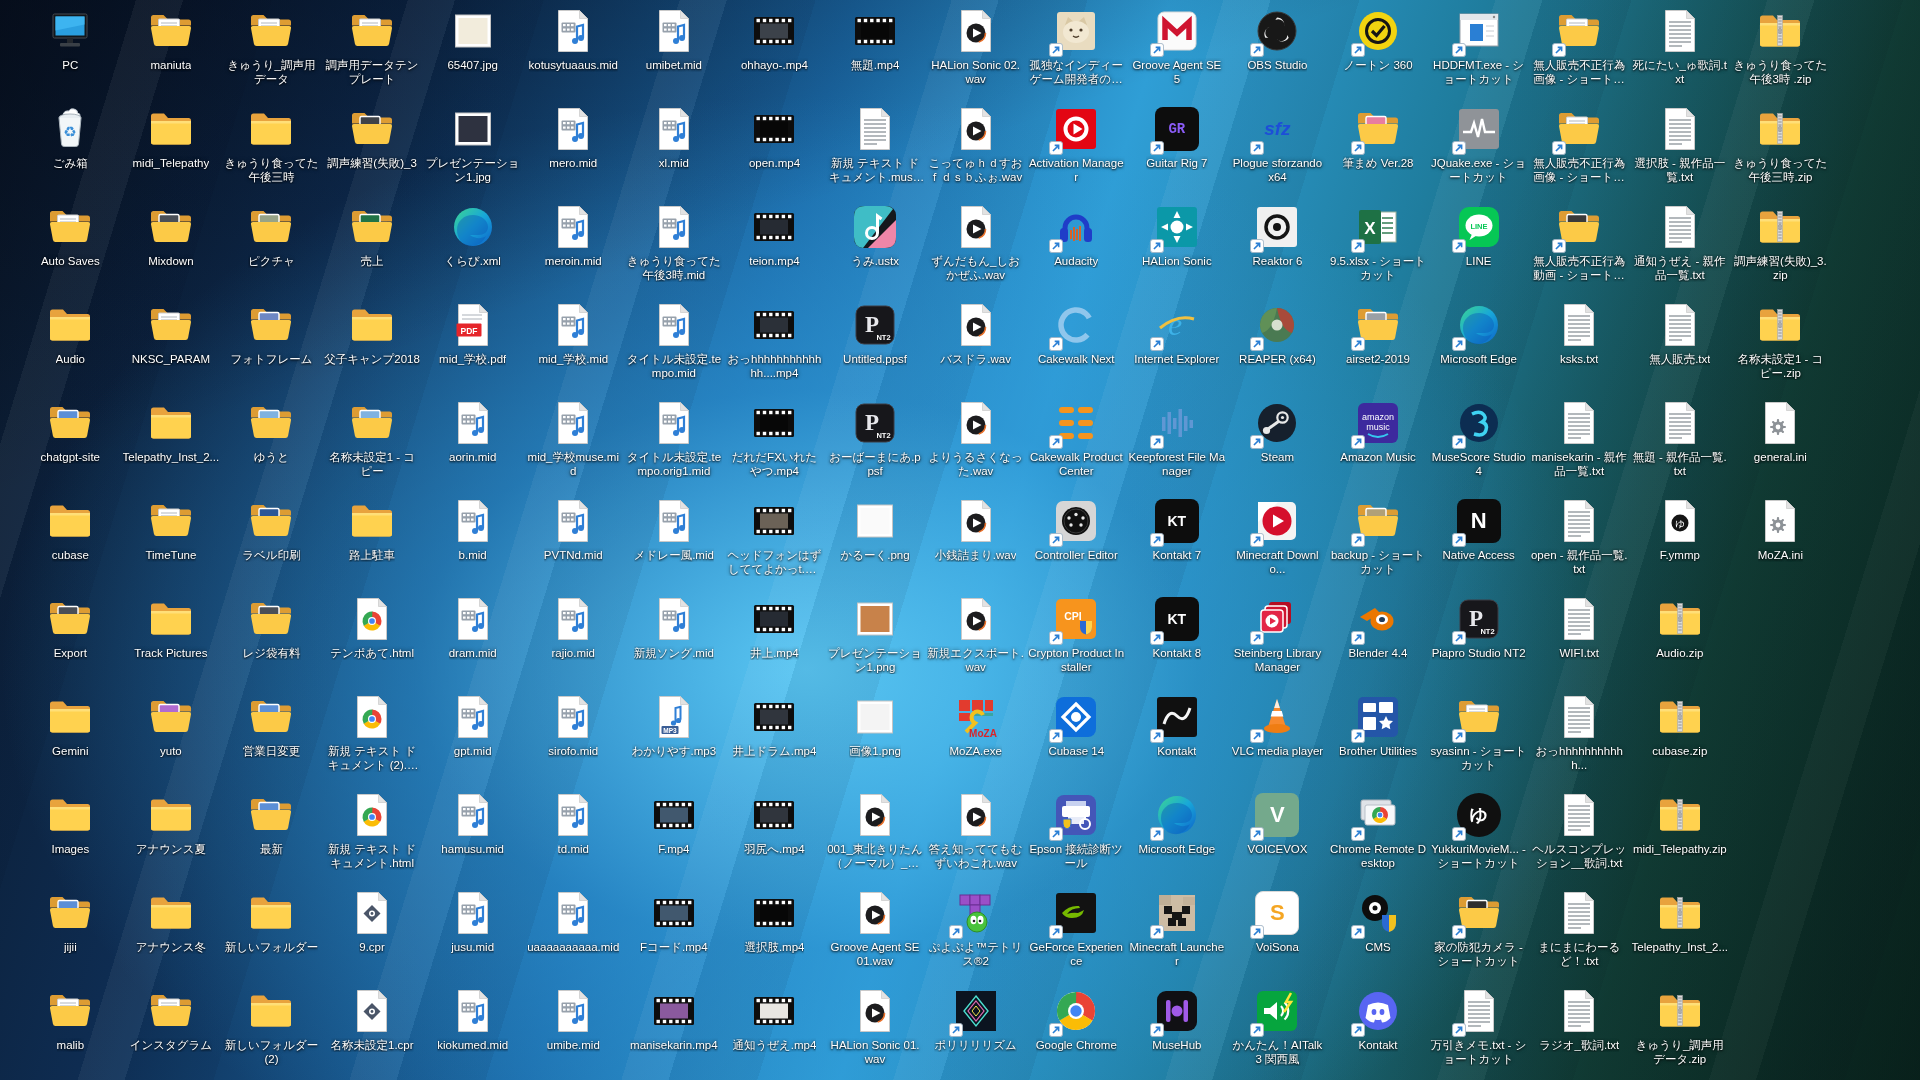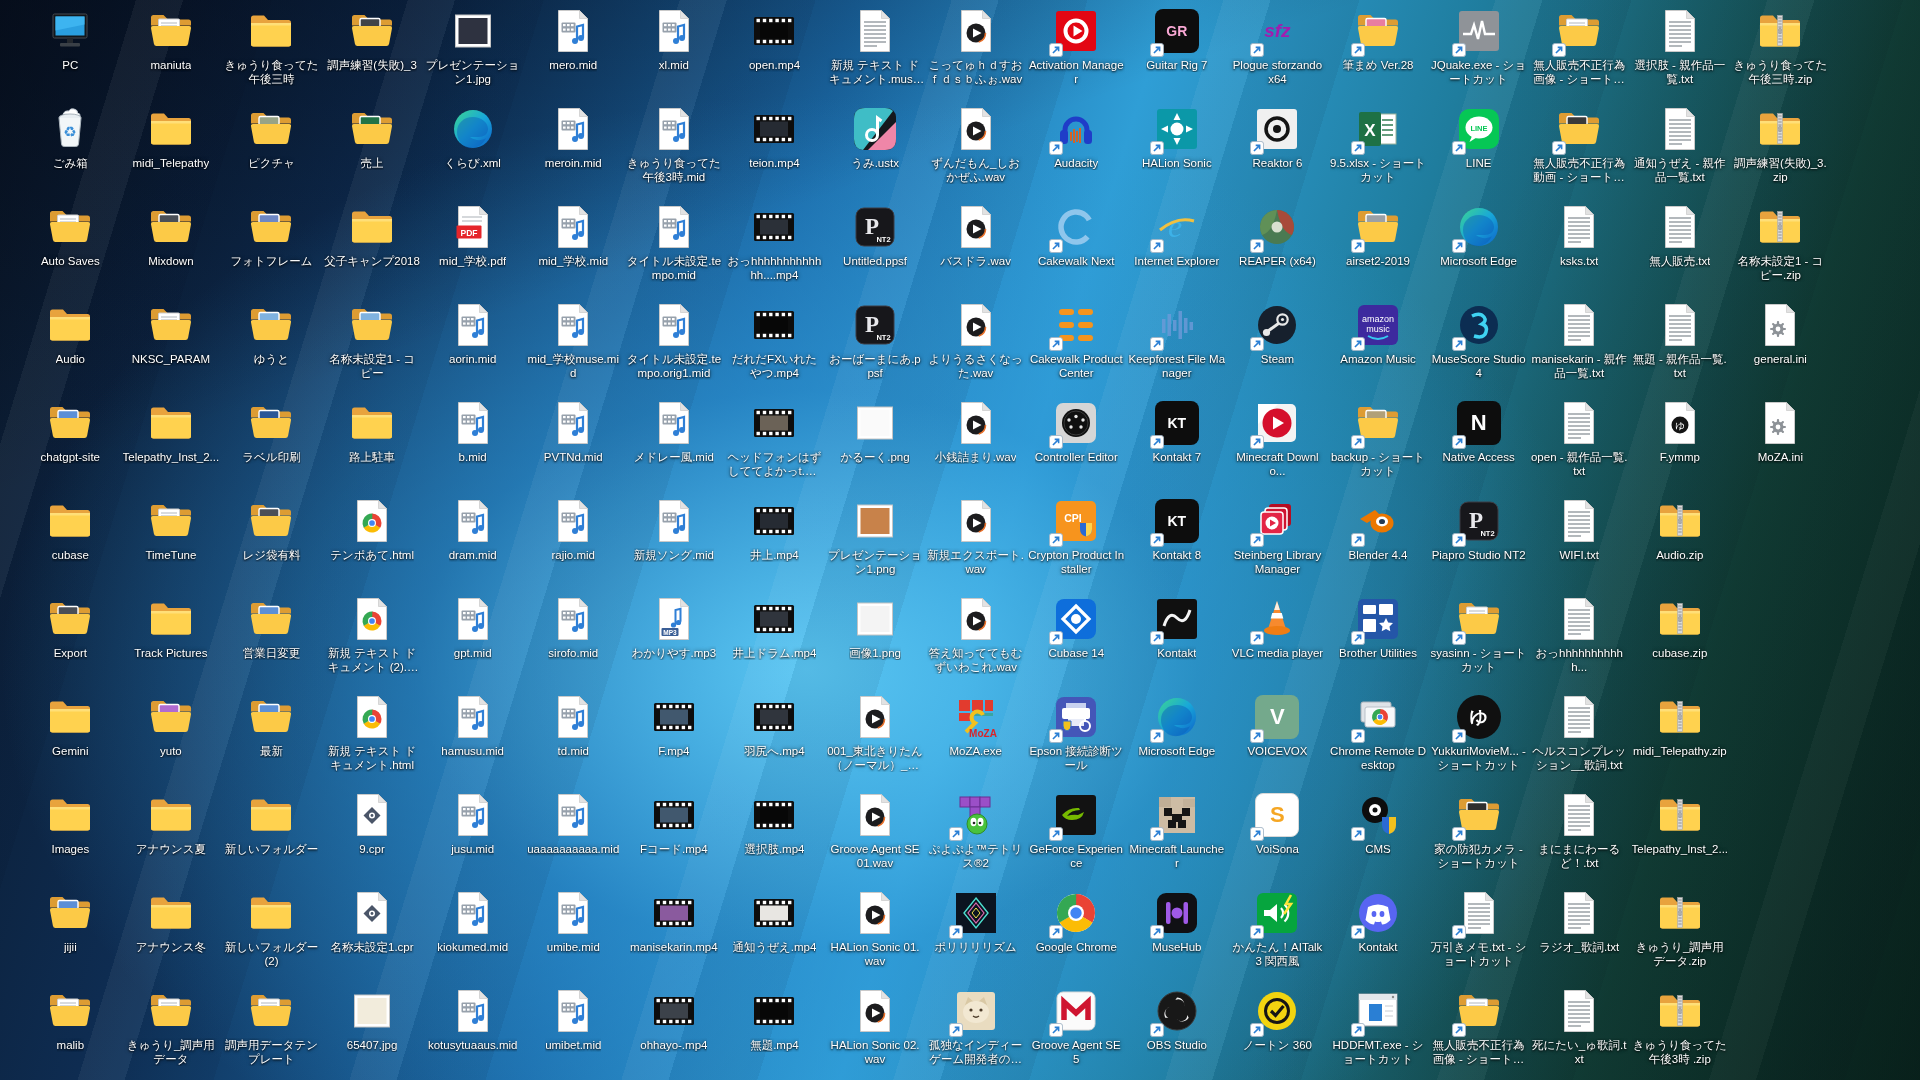--- a/index.html
+++ b/index.html
@@ -279,20 +279,35 @@
           <path d="M4 10.5q0-2.5 2.5-2.5h10l4.5 4.5h20.5q2.5 0 2.5 2.5v3.5h-40z" fill="#dd9c33"></path>
           <rect x="11.5" y="12" width="21" height="16" rx="1" fill="#fff" stroke="#cfcfcf"></rect>
           <g stroke="#b9bec4" stroke-width="1.1">
             <line x1="14" y1="16" x2="30" y2="16"></line>
             <line x1="14" y1="19" x2="30" y2="19"></line>
             <line x1="14" y1="22" x2="27" y2="22"></line>
           </g>
           <path d="M5.8 19h36.4q2.2 0 1.8 2.2l-2.9 15.6q-.4 2.2-2.6 2.2H9.5q-2.2 0-2.6-2.2L4 21.2Q3.6 19 5.8 19z" fill="#fcca47"></path>
         </svg>
       </div>
+      <div class="lbl">インスタグラム</div>
+    </div>
+    <div class="cell">
+      <div class="ic">
+        <svg viewBox="0 0 48 48" width="48" height="48">
+          <path d="M4 10.5q0-2.5 2.5-2.5h10l4.5 4.5h20.5q2.5 0 2.5 2.5v3.5h-40z" fill="#dd9c33"></path>
+          <rect x="11.5" y="12" width="21" height="16" rx="1" fill="#fff" stroke="#cfcfcf"></rect>
+          <g stroke="#b9bec4" stroke-width="1.1">
+            <line x1="14" y1="16" x2="30" y2="16"></line>
+            <line x1="14" y1="19" x2="30" y2="19"></line>
+            <line x1="14" y1="22" x2="27" y2="22"></line>
+          </g>
+          <path d="M5.8 19h36.4q2.2 0 1.8 2.2l-2.9 15.6q-.4 2.2-2.6 2.2H9.5q-2.2 0-2.6-2.2L4 21.2Q3.6 19 5.8 19z" fill="#fcca47"></path>
+        </svg>
+      </div>
       <div class="lbl">きゅうり_調声用データ</div>
     </div>
     <div class="cell">
       <div class="ic">
         <svg viewBox="0 0 48 48" width="48" height="48">
           <path d="M4 11q0-2.5 2.5-2.5h10.5l4 4.5h20.5q2.5 0 2.5 2.5v21.5q0 2.5-2.5 2.5h-35Q4 39.5 4 37z" fill="#e8a33d"></path>
           <path d="M4 16h40v21q0 2.5-2.5 2.5h-35Q4 39.5 4 37z" fill="#ffd24f"></path>
           <path d="M4 16h40v2.5h-40z" fill="#ffdf78"></path>
         </svg>
       </div>
@@ -1618,44 +1633,44 @@
           <circle cx="24" cy="26" r="9.5" fill="#1c1c1e"></circle>
           <circle cx="24" cy="26" r="9.5" fill="none" stroke="#e8702a" stroke-width="1.6" stroke-dasharray="12 48"></circle>
           <path d="M21 21.5l8.5 4.5-8.5 4.5z" fill="#fff"></path>
         </svg>
       </div>
       <div class="lbl">新規エクスポート.wav</div>
     </div>
     <div class="cell">
       <div class="ic">
         <svg viewBox="0 0 48 48" width="48" height="48">
-          <path d="M9.5 3.5h21l8 8v33h-29z" fill="#fff" stroke="#c9c9c9"></path>
-          <path d="M30.5 3.5l8 8h-8z" fill="#e2e2e2" stroke="#c9c9c9" stroke-width=".7"></path>
-          <circle cx="24" cy="26" r="9.5" fill="#1c1c1e"></circle>
-          <circle cx="24" cy="26" r="9.5" fill="none" stroke="#e8702a" stroke-width="1.6" stroke-dasharray="12 48"></circle>
-          <path d="M21 21.5l8.5 4.5-8.5 4.5z" fill="#fff"></path>
-        </svg>
-      </div>
-      <div class="lbl">答え知っててもむずいわこれ.wav</div>
-    </div>
-    <div class="cell">
-      <div class="ic">
-        <svg viewBox="0 0 48 48" width="48" height="48">
           <g fill="#e23b2e">
             <rect x="7" y="7" width="11" height="11"></rect>
             <rect x="20" y="7" width="11" height="11"></rect>
             <rect x="33" y="7" width="8" height="11"></rect>
             <rect x="7" y="20" width="11" height="8"></rect>
           </g>
           <rect x="20" y="20" width="21" height="3" fill="#3aa6a0"></rect>
           <path d="M31 22a6 6 0 1 0-8 8l-9 9" stroke="#f2c11e" stroke-width="4" fill="none"></path>
           <text x="31" y="44" font-size="10" font-weight="bold" fill="#d8242a" text-anchor="middle">MoZA</text>
         </svg>
       </div>
       <div class="lbl">MoZA.exe</div>
+    </div>
+    <div class="cell">
+      <div class="ic">
+        <svg viewBox="0 0 48 48" width="48" height="48">
+          <path d="M9.5 3.5h21l8 8v33h-29z" fill="#fff" stroke="#c9c9c9"></path>
+          <path d="M30.5 3.5l8 8h-8z" fill="#e2e2e2" stroke="#c9c9c9" stroke-width=".7"></path>
+          <circle cx="24" cy="26" r="9.5" fill="#1c1c1e"></circle>
+          <circle cx="24" cy="26" r="9.5" fill="none" stroke="#e8702a" stroke-width="1.6" stroke-dasharray="12 48"></circle>
+          <path d="M21 21.5l8.5 4.5-8.5 4.5z" fill="#fff"></path>
+        </svg>
+      </div>
+      <div class="lbl">答え知っててもむずいわこれ.wav</div>
     </div>
     <div class="cell">
       <div class="ic">
         <svg viewBox="0 0 48 48" width="48" height="48">
           <g fill="#9b4fc8" stroke="#6a2f93">
             <rect x="8" y="6" width="10" height="10"></rect>
             <rect x="18" y="6" width="10" height="10"></rect>
             <rect x="28" y="6" width="10" height="10"></rect>
             <rect x="18" y="16" width="10" height="10"></rect>
           </g>
@@ -1875,21 +1890,21 @@
         </svg>
         <svg class="sc" viewBox="0 0 16 16">
           <rect x=".5" y=".5" width="15" height="15" rx="3" fill="#fff" stroke="#9fb2c4"></rect>
           <path d="M4.5 11.5L11 5M6.5 5H11v4.5" stroke="#2a7fd4" stroke-width="1.8" fill="none"></path>
         </svg>
       </div>
       <div class="lbl">Groove Agent SE 5</div>
     </div>
     <div class="cell">
       <div class="ic">
-        <div class="appsq" style="background:#0d0d0d;border-radius:8px;color:#f9a8d4;font-size:14px;">GR</div>
+        <div class="appsq" style="background:#0d0d0d;border-radius:8px;color:#8b5cf6;font-size:14px;font-family:Liberation Mono, monospace;">GR</div>
         <svg class="sc" viewBox="0 0 16 16">
           <rect x=".5" y=".5" width="15" height="15" rx="3" fill="#fff" stroke="#9fb2c4"></rect>
           <path d="M4.5 11.5L11 5M6.5 5H11v4.5" stroke="#2a7fd4" stroke-width="1.8" fill="none"></path>
         </svg>
       </div>
       <div class="lbl">Guitar Rig 7</div>
     </div>
     <div class="cell">
       <div class="ic">
         <svg viewBox="0 0 48 48" width="48" height="48">
@@ -2039,21 +2054,21 @@
         </svg>
         <svg class="sc" viewBox="0 0 16 16">
           <rect x=".5" y=".5" width="15" height="15" rx="3" fill="#fff" stroke="#9fb2c4"></rect>
           <path d="M4.5 11.5L11 5M6.5 5H11v4.5" stroke="#2a7fd4" stroke-width="1.8" fill="none"></path>
         </svg>
       </div>
       <div class="lbl">OBS Studio</div>
     </div>
     <div class="cell">
       <div class="ic">
-        <div class="appsq" style="background:transparent;border-radius:0;color:#a21caf;font-size:19px;font-style:italic;">sfz</div>
+        <div class="appsq" style="background:transparent;border-radius:0;color:#1d4ed8;font-size:19px;font-style:italic;">sfz</div>
         <svg class="sc" viewBox="0 0 16 16">
           <rect x=".5" y=".5" width="15" height="15" rx="3" fill="#fff" stroke="#9fb2c4"></rect>
           <path d="M4.5 11.5L11 5M6.5 5H11v4.5" stroke="#2a7fd4" stroke-width="1.8" fill="none"></path>
         </svg>
       </div>
       <div class="lbl">Plogue sforzando x64</div>
     </div>
     <div class="cell">
       <div class="ic">
         <svg viewBox="0 0 48 48" width="48" height="48">

